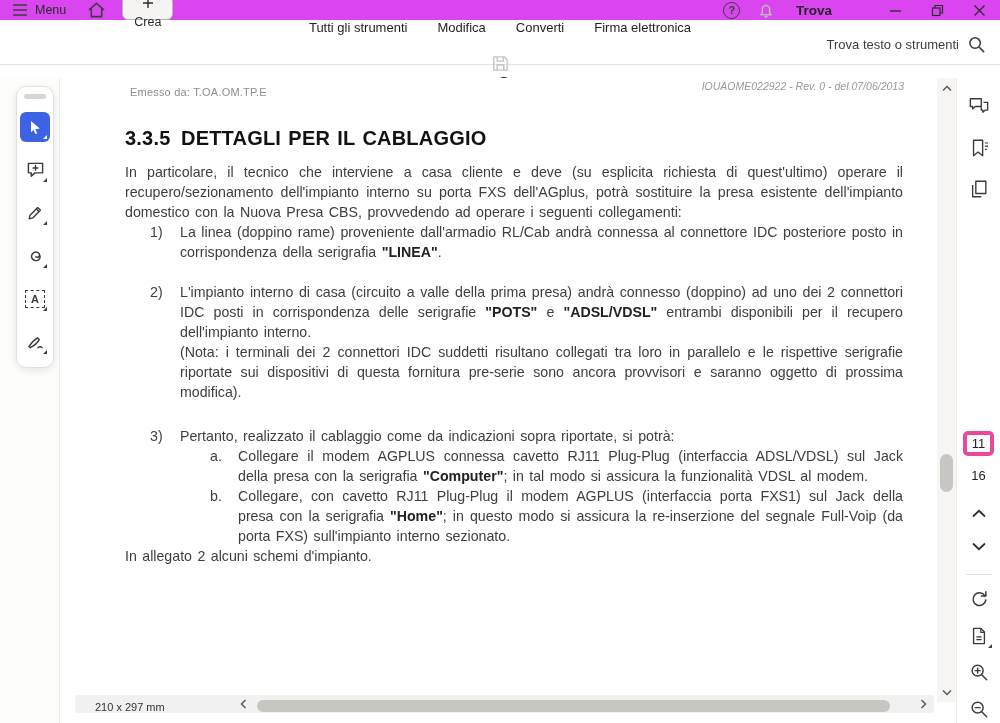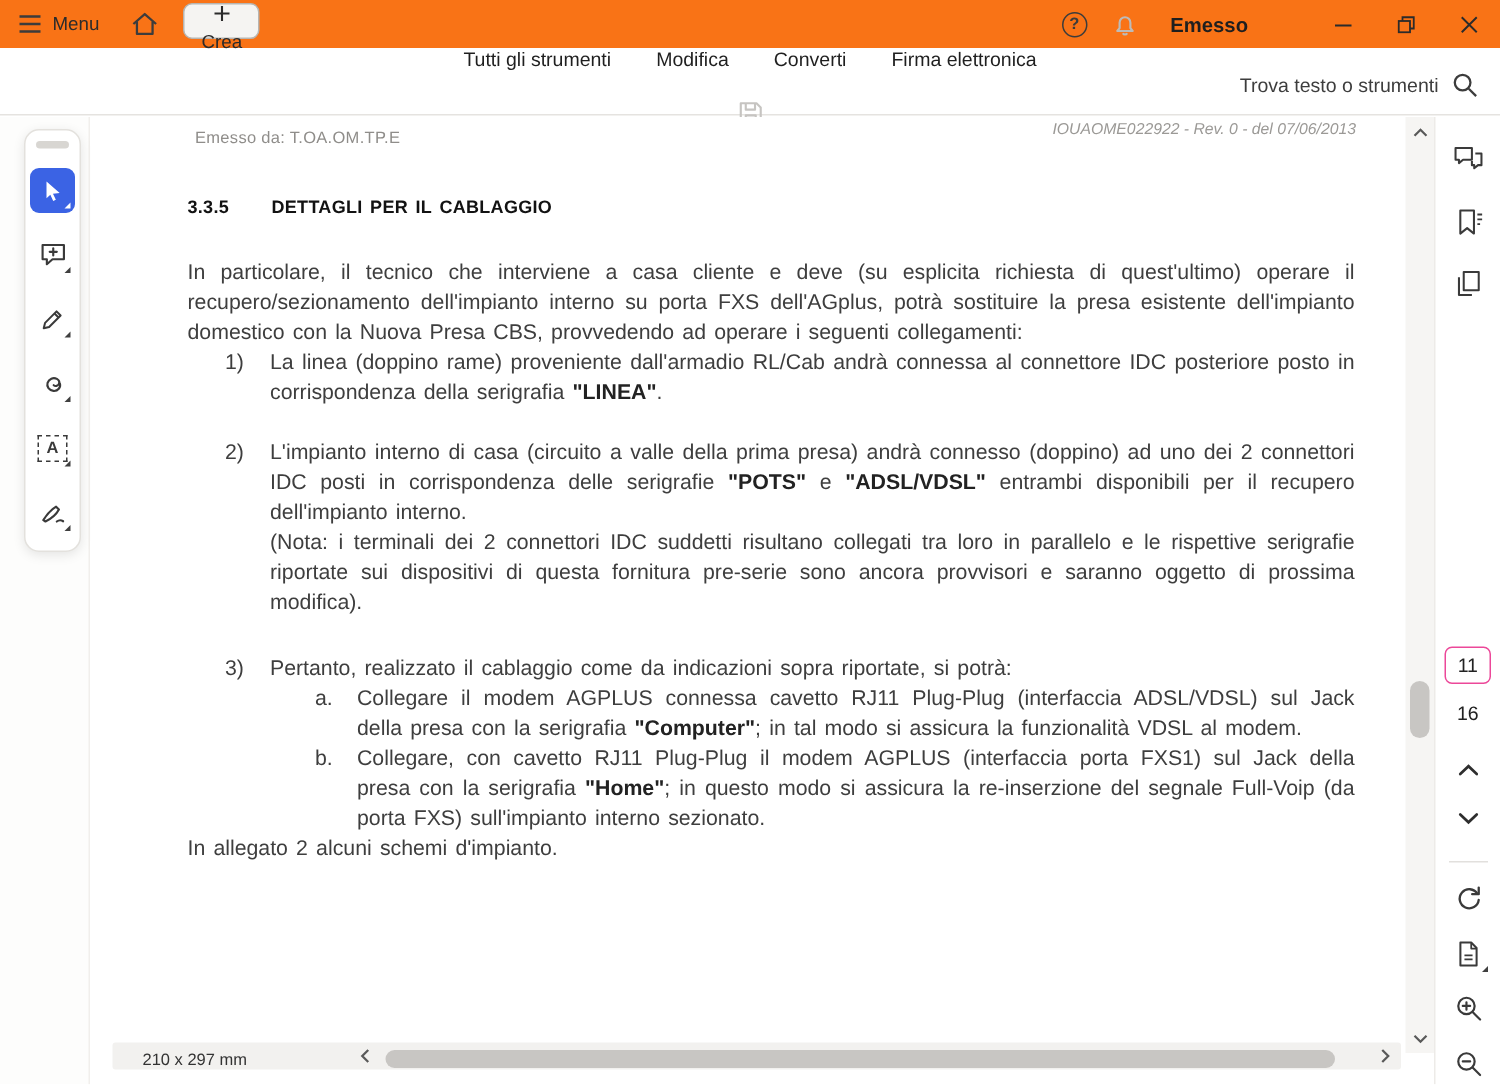--- a/index.html
+++ b/index.html
@@ -1,20 +1,20 @@
 <!DOCTYPE html>
 <html><head>
 <meta charset="utf-8">
 <style>
   * { margin:0; padding:0; box-sizing:border-box; }
   html,body { width:1000px; height:723px; font-family:"Liberation Sans", sans-serif; background:#fff; }
   .app { position:relative; width:1000px; height:723px; overflow:hidden; background:#fff; }
 
   
-  .titlebar { position:relative; height:32px; background:#f97316; display:flex; align-items:center; }
+  .titlebar { position:relative; height:20px; background:#d946ef; display:flex; align-items:center; }
   .tb-center { display:flex; align-items:center; height:32px; }
   .menu-btn { display:flex; align-items:center; gap:7px; margin-left:12px; height:32px; cursor:pointer; }
   .menu-btn span.lbl { font-size:12.5px; color:#2b2b2b; }
   .icon-btn { display:grid; place-items:center; width:28px; height:28px; cursor:pointer; }
   .home-btn { margin-left:16px; }
   .tab { height:31px; margin-left:16px; width:208px; background:#fdfdfc; border:1px solid #e6e4e1; border-bottom:none;
          border-radius:9px 9px 0 0; display:flex; align-items:center; padding:0 8px 0 10px; }
   .tab-title { flex:1; font-size:12.5px; color:#232323; white-space:nowrap; overflow:hidden; }
   .crea-btn { margin-left:12px; margin-bottom:4px; height:24px; border:1px solid #b7b5b2; border-radius:6px;
               display:flex; align-items:center; gap:6px; padding:0 11px; font-size:12.5px; color:#2b2b2b; cursor:pointer; background:#f5f4f2;flex-direction:column; }
@@ -45,37 +45,37 @@
   .tool::after { content:""; position:absolute; right:3px; bottom:3px; border-left:4px solid transparent; border-bottom:4px solid #3f3f3f; }
   .tool.active { background:#3b63e4; }
   .tool.active::after { border-bottom-color:#fff; }
 
   
   .page { position:absolute; left:60px; top:0; width:876px; height:100%; background:#fff; overflow:hidden; }
   .doc-header-left { position:absolute; left:70px; top:8px; font-size:11px; color:#8f8d8a; letter-spacing:.2px; }
   .doc-header-right { position:absolute; right:32px; top:2px; font-size:10.5px; font-style:italic; color:#9b9996; }
   .doc-body { position:absolute; left:65px; top:50px; width:778px; font-size:14.2px; line-height:20px;
               color:#3e3e3e; text-align:justify; word-spacing:1.5px; }
-  .doc-heading { display:flex; font-weight:bold; color:#121212; font-size:12px; margin-bottom:24px; letter-spacing:.2px; }
+  .doc-heading { display:flex; font-weight:bold; color:#121212; font-size:20px; margin-bottom:14px; letter-spacing:.2px; }
   .doc-heading .hn { width:56px; }
   .doc-body b { color:#222; }
   .li { display:flex; }
   .li .num { flex:0 0 30px; margin-left:25px; }
   .li .itxt { flex:1; }
   .sub { display:flex; }
   .sub .snum { flex:0 0 28px; margin-left:85px; }
   .sub .stxt { flex:1; }
   .gap20 { margin-top:20px; } .gap24 { margin-top:24px; } .gap14 { margin-top:0; }
 
   
   .right-panel { position:absolute; right:0; top:0; width:44px; height:100%; background:#fff; border-left:1px solid #edebe8;
                  display:flex; flex-direction:column; align-items:center; padding-top:14px; }
   .rp-ic { display:grid; place-items:center; width:30px; height:30px; cursor:pointer; position:relative; }
   .rp-gap { margin-top:13px; }
-  .page-box { margin-top:228px; width:31px; height:26px; border:1px solid #ec4899; border-radius:5px; background:#fff;
+  .page-box { margin-top:228px; width:31px; height:26px; border:4px solid #ec4899; border-radius:5px; background:#fff;
               text-align:center; font-size:13px; color:#222; font-family:"Liberation Sans", sans-serif; }
   .page-total { margin-top:12px; font-size:13px; color:#222; }
   .rp-div { width:26px; height:1px; background:#e2e0dd; margin-top:14px; }
   .corner-tri { position:absolute; right:2px; bottom:2px; border-left:4px solid transparent; border-bottom:4px solid #3f3f3f; }
 
   
   .v-scroll { position:absolute; right:44px; top:0; width:19px; height:624px; background:#f6f5f3; }
   .v-arrow { position:absolute; left:0; width:19px; height:16px; display:grid; place-items:center; cursor:pointer; color:#5a5a5a; }
   .v-thumb { position:absolute; left:3px; top:376px; width:13px; height:38px; background:#c8c6c3; border-radius:7px; cursor:pointer; }
 
@@ -125,21 +125,21 @@
         <span class="help-circle">?</span>
       </div>
       <div class="icon-btn" style="margin-left:6px;">
         <span>
           <svg width="18" height="18" viewBox="0 0 20 20" fill="none" stroke="#bdbbb8" stroke-width="1.6" stroke-linejoin="round">
             <path d="M6 13v-4a4 4 0 118 0v4l1.7 2.2H4.3L6 13z"></path>
               <path d="M8.4 16.8a1.8 1.8 0 003.2 0"></path>
           </svg>
         </span>
       </div>
-      <span class="accedi">Emesso</span>
+      <span class="accedi">Trova</span>
       <div class="win-btn">
         <span>
           <svg width="13" height="13" viewBox="0 0 13 13">
               <path d="M1 7h11" stroke="#2b2b2b" stroke-width="1.3"></path>
             </svg>
         </span>
       </div>
       <div class="win-btn">
         <span>
           <svg width="13" height="13" viewBox="0 0 13 13" fill="none" stroke="#2b2b2b" stroke-width="1.2">

